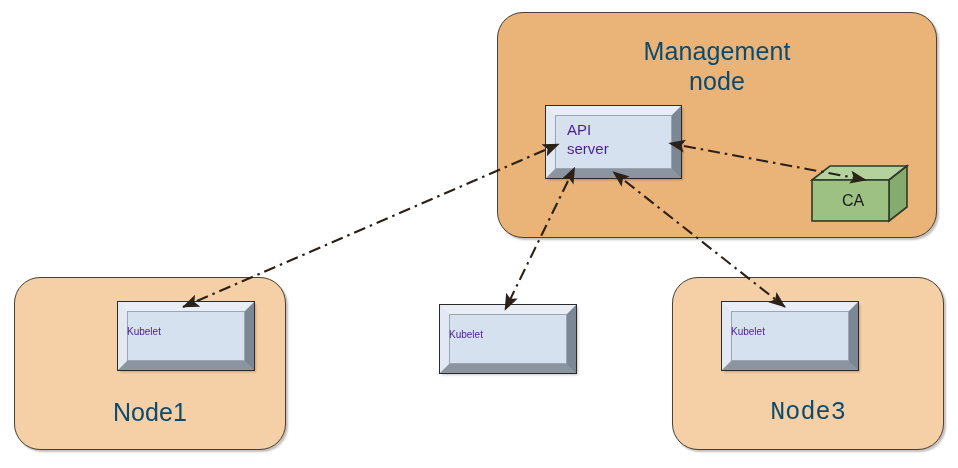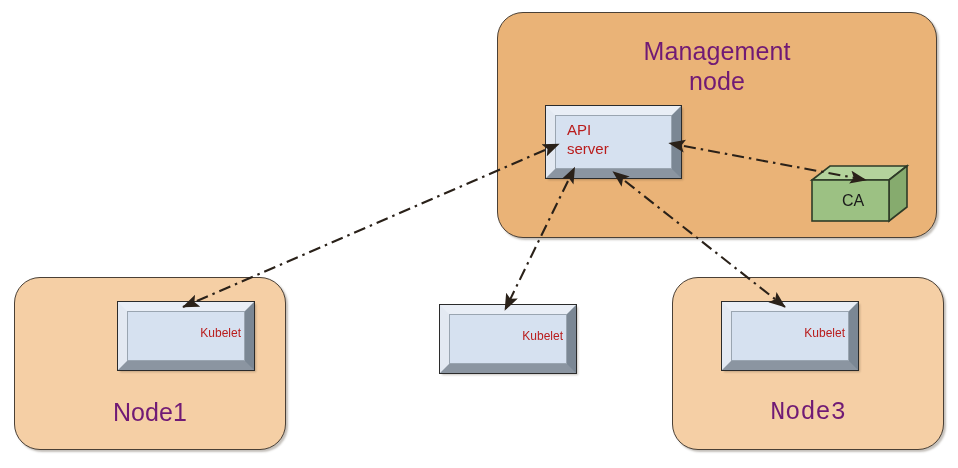--- a/index.html
+++ b/index.html
@@ -32,21 +32,21 @@
   }
   .zone-node {
     background: #f5cfa5;
   }
 
   .zone-title {
     position: absolute;
     left: 0;
     right: 0;
     text-align: center;
-    color: #701a75;
+    color: #0c4a6e;
     font-size: 25px;
     line-height: 1.18;
     letter-spacing: 0.1px;
     white-space: pre-line;
     user-select: none;
   }
   .zone-title-mgmt { top: 24px; }
   .zone-title-node { bottom: 22px; }
 
   
@@ -60,22 +60,22 @@
     border-right-color: #7b8794;
     border-bottom-color: #8b95a1;
     background: #d6e1f0;
     outline: 1.5px solid #2b2b2b;
     outline-offset: 0px;
     box-shadow: 2px 2px 2px rgba(60, 45, 30, 0.28);
   }
   .bevel-label {
     position: absolute;
     left: 0;
-    right: 4px;
-    color: #b91c1c;
+    right: 16px;
+    color: #4c1d95;
     text-align: left;
     user-select: none;
   }
   .bevel-inner-line {
     position: absolute;
     inset: 0;
     border: 1px solid #9aa5b1;
     pointer-events: none;
   }
 
@@ -86,22 +86,22 @@
     left: 12px;
     font-size: 15px;
     line-height: 1.28;
     white-space: pre-line;
   }
 
   
   .kubelet-box { width: 136px; height: 68px; }
   .kubelet-box .bevel-label {
     top: 15px;
-    text-align: right;
-    font-size: 12px;
+    text-align: left;
+    font-size: 10px;
   }
   .kb1 { left: 118px; top: 302px; }
   .kb2 { left: 440px; top: 305px; }
   .kb3 { left: 722px; top: 302px; }
 
   
   .ca-3d {
     position: absolute;
     left: 812px;
     top: 166px;

